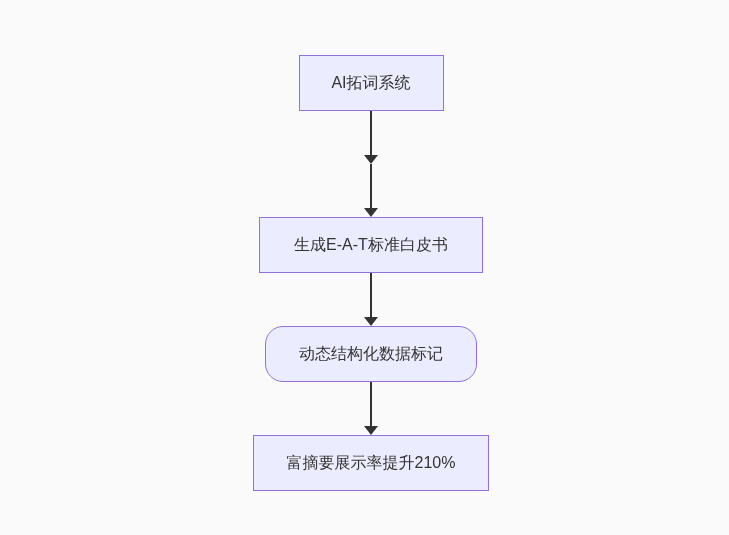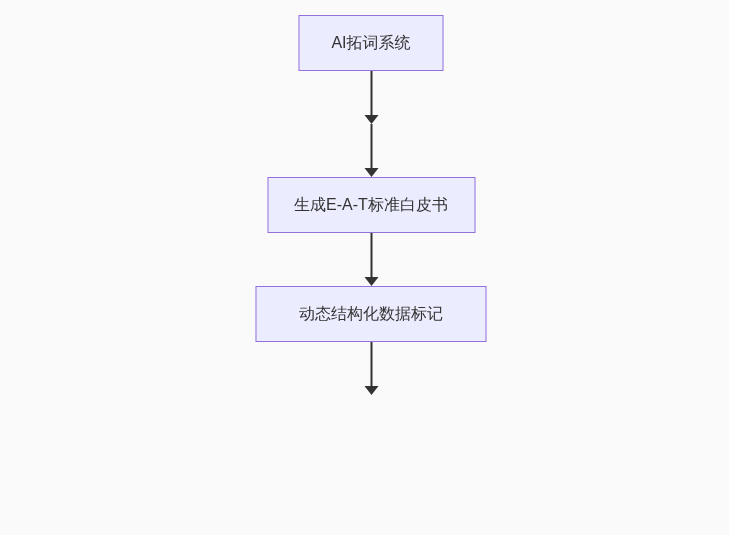--- a/index.html
+++ b/index.html
@@ -26,24 +26,24 @@
     display: flex;
     align-items: center;
     justify-content: center;
     background: var(--node-fill, #ECECFF);
     border: 1px solid var(--node-border, #9370DB);
     color: var(--text, #333333);
     font-size: 16px;
     line-height: 1;
     white-space: nowrap;
   }
-  .node.n0 { width: 145px; }
+  .node.n0 { width: 145px; margin-top: 40px; }
   .node.n1 { width: 193px; }
-  .node.n2 { width: 208px; }
-  .node.n3 { width: 231px; }
+  .node.n2 { width: 224px; }
+  .node.n3 { width: 212px; border-radius: 18px; }
   .node.n4 { width: 236px; }
   .arrow {
     height: 53px;
     display: flex;
     flex-direction: column;
     align-items: center;
   }
   .arrow-line {
     flex: 1 1 auto;
     width: 2px;
@@ -88,15 +88,18 @@
 
     <div class="node n3">
       <span>动态结构化数据标记</span>
     </div>
 
     <div class="arrow">
       <div class="arrow-line"></div>
       <div class="arrow-head"></div>
     </div>
 
+    <div class="node n4">
+      <span>富摘要展示率提升210%</span>
+    </div>
 
   </div>
 </div>
 
 </body></html>

